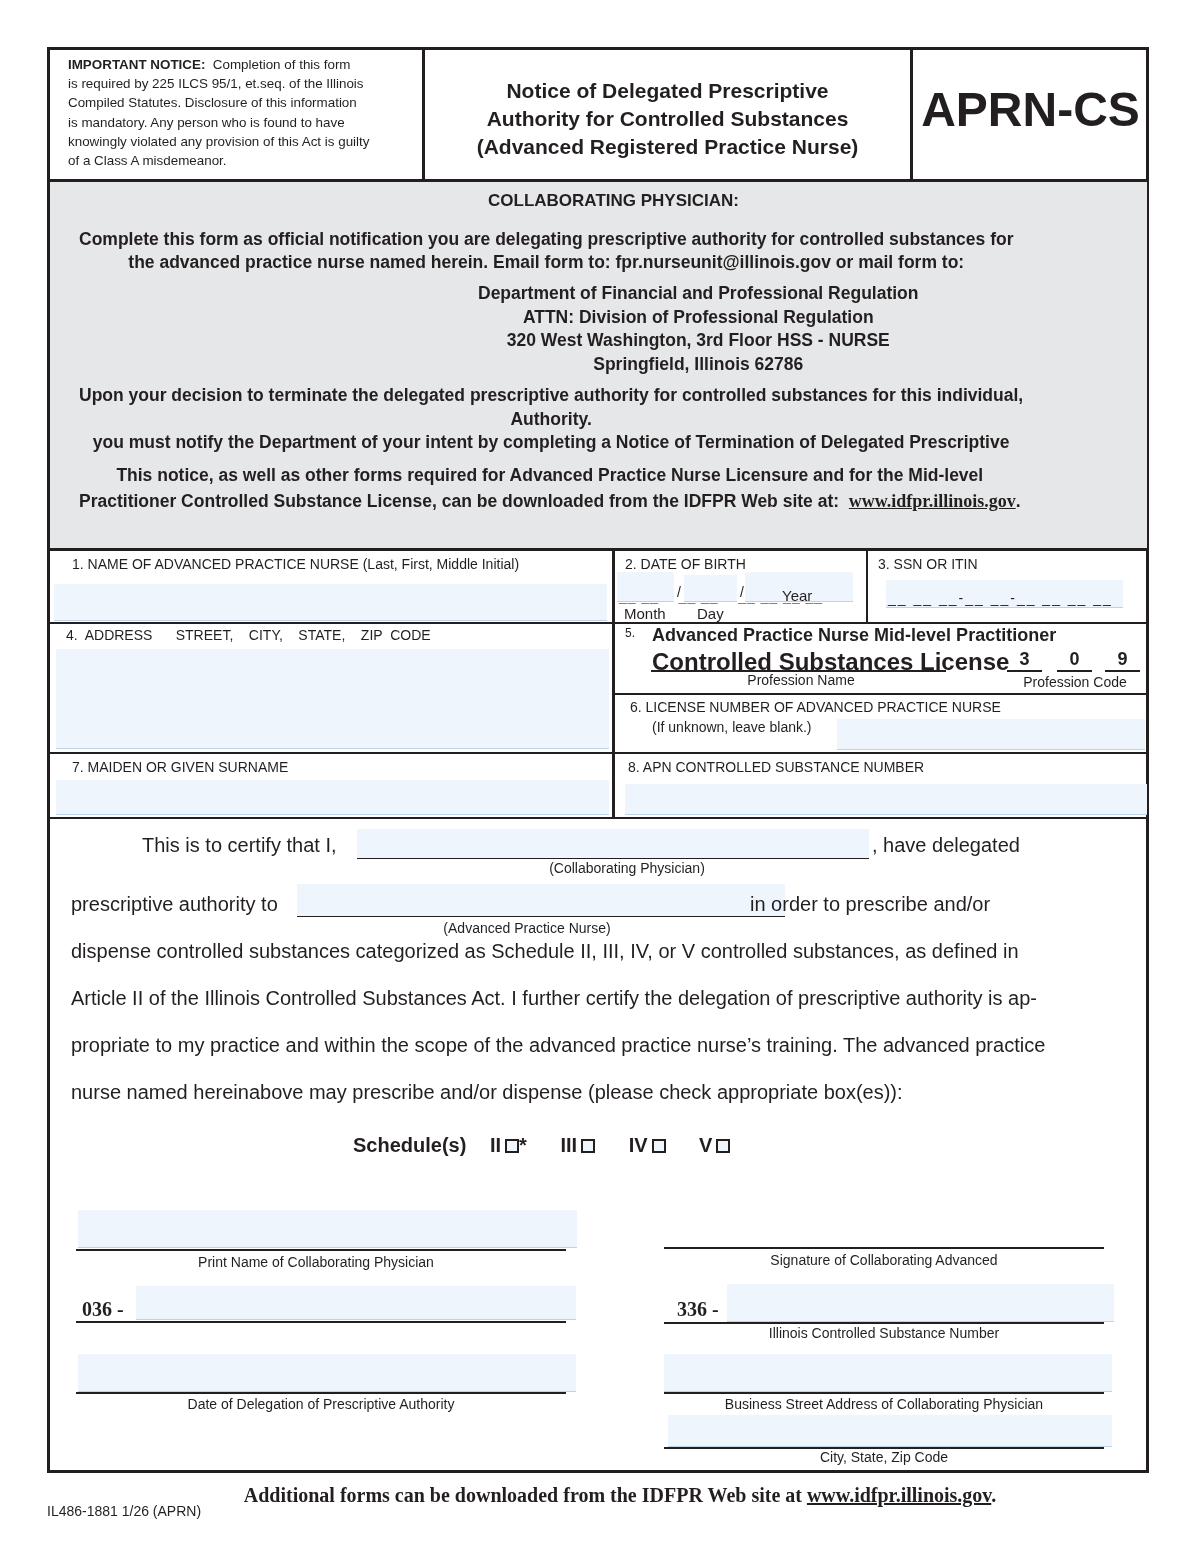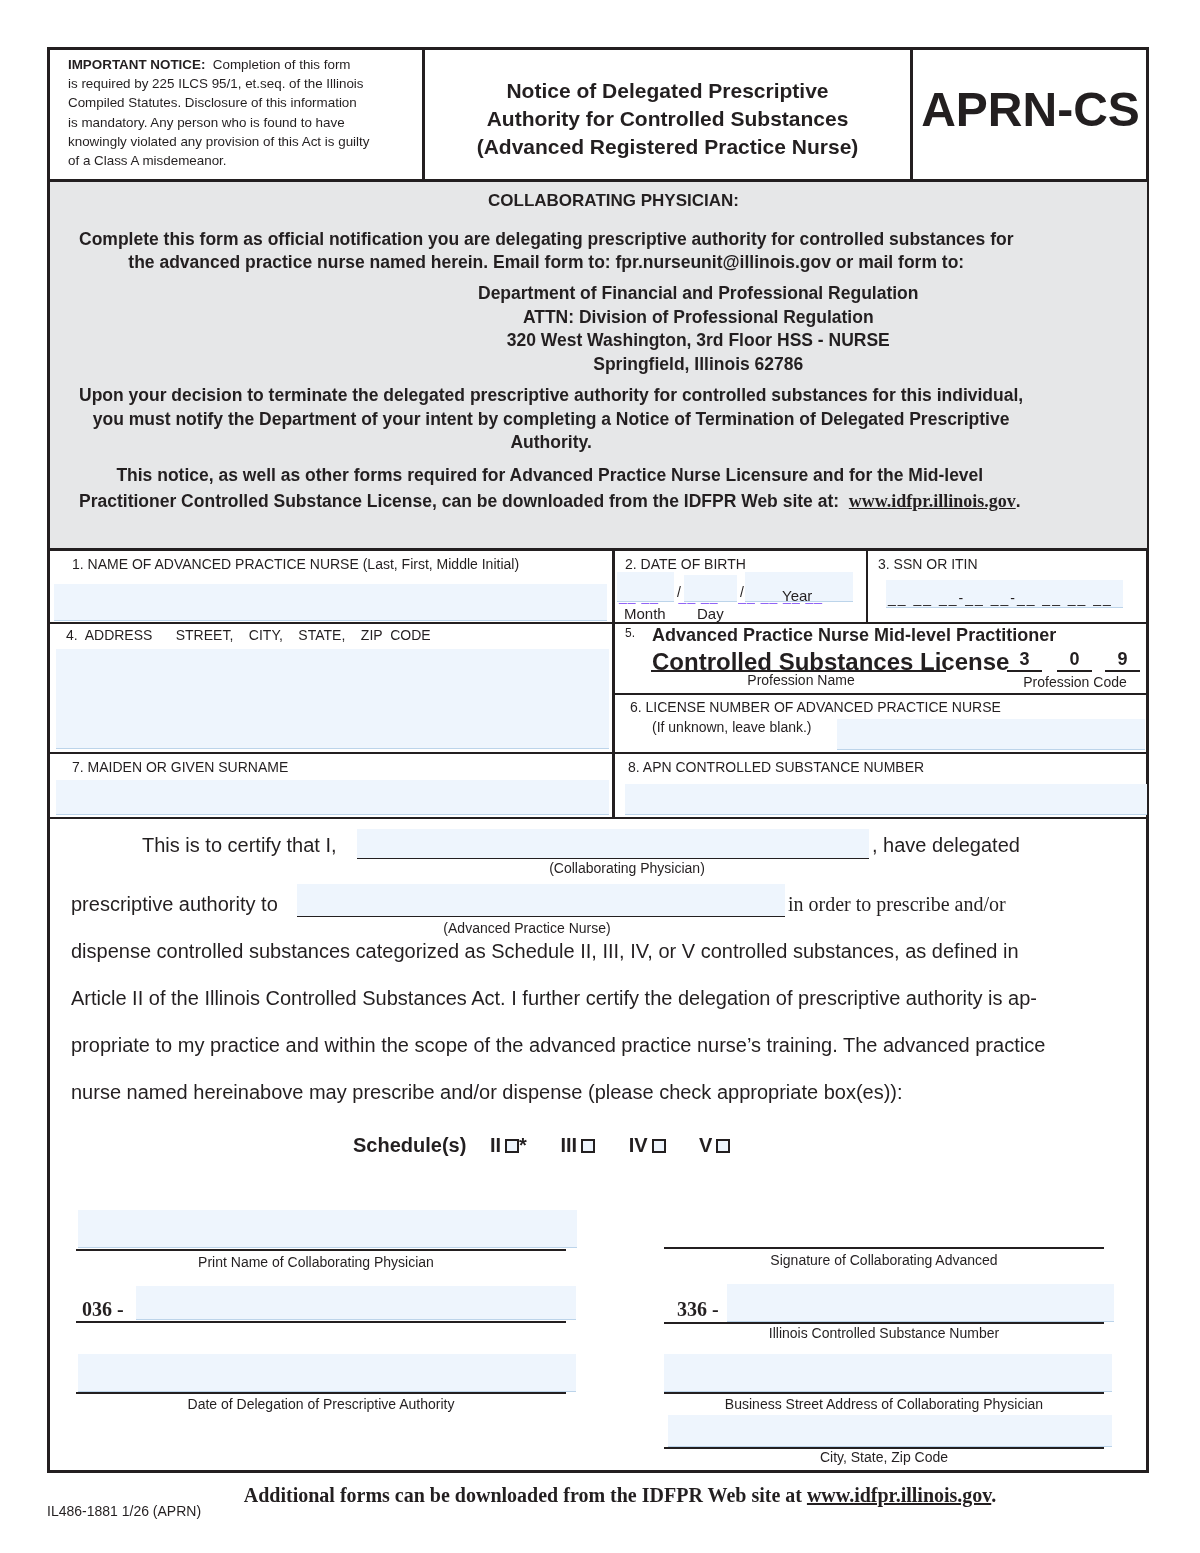--- a/index.html
+++ b/index.html
@@ -47,22 +47,22 @@
   <div>the advanced practice nurse named herein.  Email form to: fpr.nurseunit@illinois.gov or mail form to:</div>
 </div>
 <div class="abs" style="left:478px;top:282px;font-size:17.5px;font-weight:bold;line-height:23.5px;white-space:nowrap;">
   <div>Department of Financial and Professional Regulation</div>
   <div>ATTN: Division of Professional Regulation</div>
   <div>320 West Washington, 3rd Floor HSS - NURSE</div>
   <div>Springfield, Illinois  62786</div>
 </div>
 <div class="abs" style="left:79px;top:384px;font-size:17.5px;font-weight:bold;line-height:23.5px;white-space:nowrap;">
   <div>Upon your decision to terminate the delegated prescriptive authority for controlled substances for this individual,</div>
+  <div>Authority.</div>
   <div>you must notify the Department of your intent by completing a Notice of Termination of Delegated Prescriptive</div>
-  <div>Authority.</div>
 </div>
 <div class="abs" style="left:79px;top:462px;font-size:17.5px;font-weight:bold;line-height:26px;white-space:nowrap;">
   <div>This notice, as well as other forms required for Advanced Practice Nurse Licensure and for the Mid-level</div>
   <div><span>Practitioner Controlled Substance License, can be downloaded from the IDFPR Web site at:</span>&nbsp;&nbsp;<span class="mono-b" style="text-decoration:underline;font-size:18px;">www.idfpr.illinois.gov</span><span>.</span></div>
 </div>
 <div class="hline" style="left:48px;top:548px;width:1100px;"></div>
 
 <div class="vline" style="left:612px;top:550px;height:268px;"></div>
 <div class="vline" style="left:866px;top:550px;height:72px;width:2px;"></div>
 
@@ -117,21 +117,21 @@
 
 <div class="hline" style="left:48px;top:817px;width:1100px;height:2px;"></div>
 
 <div class="body-text" style="left:142px;top:834px;">This is to certify that I,</div>
 <div class="field" style="left:357px;top:829px;width:512px;height:30px;border-bottom:1.5px solid #231f20;"></div>
 <div class="body-text" style="left:872px;top:834px;">, have delegated</div>
 <div class="cap" style="left:357px;top:860px;width:540px;">(Collaborating Physician)</div>
 
 <div class="body-text" style="left:71px;top:893px;">prescriptive authority to</div>
 <div class="field" style="left:297px;top:884px;width:488px;height:33px;border-bottom:1.5px solid #231f20;"></div>
-<div class="body-text" style="left:788px;top:893px;font-family:Liberation Serif, serif;">in order to prescribe and/or</div>
+<div class="body-text" style="left:750px;top:893px;">in order to prescribe and/or</div>
 <div class="cap" style="left:297px;top:920px;width:460px;">(Advanced Practice Nurse)</div>
 
 <div class="body-text" style="left:71px;top:940px;">dispense controlled substances categorized as Schedule II, III, IV, or V controlled substances, as defined in</div>
 <div class="body-text" style="left:71px;top:987px;">Article II of the Illinois Controlled Substances Act.  I further certify the delegation of prescriptive authority is ap-</div>
 <div class="body-text" style="left:71px;top:1034px;">propriate to my practice and within the scope of the advanced practice nurse’s training. The advanced practice</div>
 <div class="body-text" style="left:71px;top:1081px;">nurse named hereinabove may prescribe and/or dispense (please check appropriate box(es)):</div>
 
 <div class="abs" style="left:353px;top:1134px;font-size:20px;font-weight:bold;white-space:nowrap;">
   <span>Schedule(s)</span>
   <span style="margin-left:18px;"><span>II</span><span class="chk"></span><span>*</span></span>

